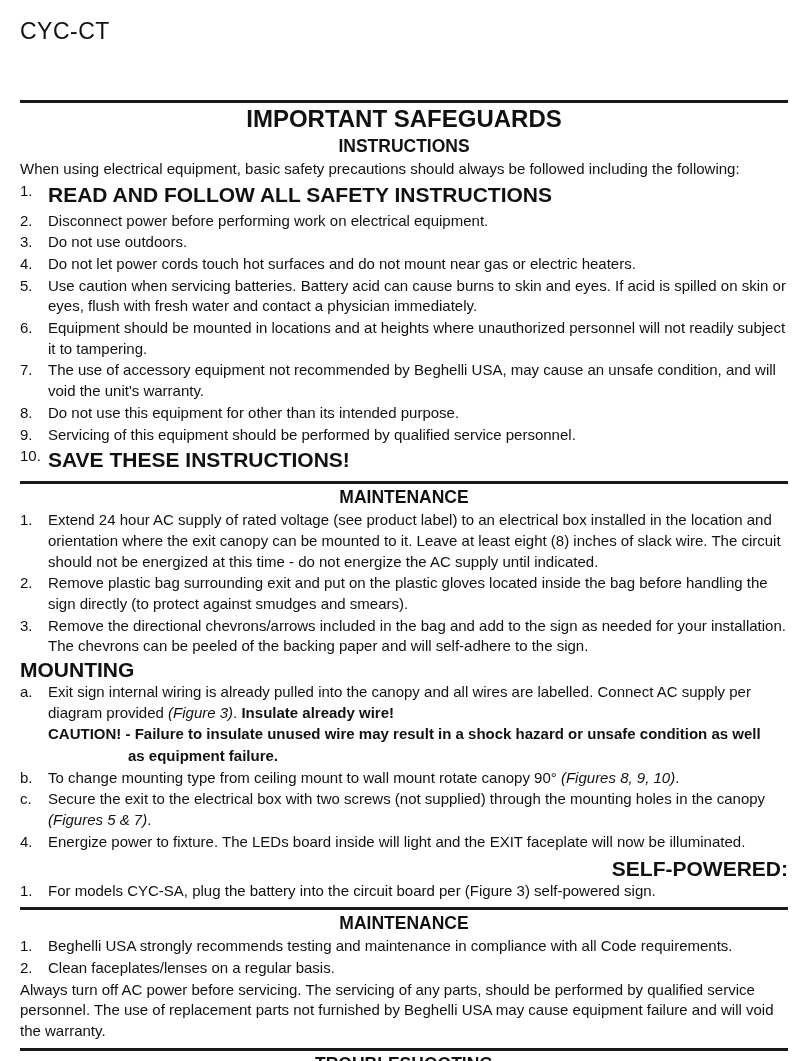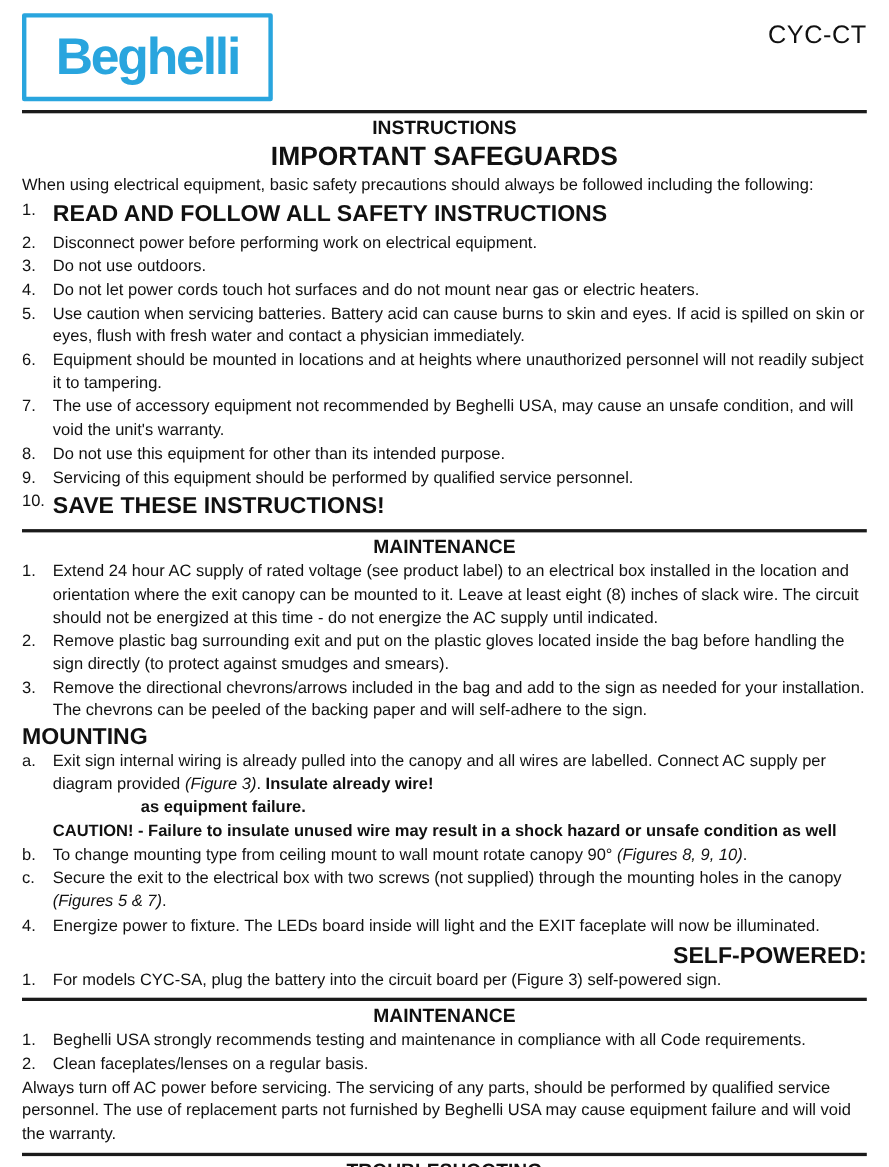--- a/index.html
+++ b/index.html
@@ -26,30 +26,27 @@
   .txt.big { font-size:21px; }
   .seg-b { font-weight:bold; }
   .seg-i { font-style:italic; }
 </style>
 </head>
 <body>
 
 <div class="page">
 
   <div class="hdr">
-    <div class="logo-box" style="border-color: rgb(41, 165, 222);">
-      <span class="logo-text" style="color: rgb(41, 165, 222);">Beghelli</span>
-    </div>
     <div class="model">CYC-CT</div>
   </div>
   <div class="hdr-rule"></div>
 
   <div>
+      <div class="title lg">IMPORTANT SAFEGUARDS</div>
       <div class="title md">INSTRUCTIONS</div>
-      <div class="title lg">IMPORTANT SAFEGUARDS</div>
       <div class="row">
         <div class="txt"><span>When using electrical equipment, basic safety precautions should always be followed including the following:</span></div>
       </div>
       <div class="row">
         <span class="num">1.</span>
         <div class="txt big"><span class="seg-b">READ AND FOLLOW ALL SAFETY INSTRUCTIONS</span></div>
       </div>
       <div class="row">
         <span class="num">2.</span>
         <div class="txt"><span>Disconnect power before performing work on electrical equipment.</span></div>
@@ -98,27 +95,27 @@
       </div>
       <div class="row">
         <span class="num">3.</span>
         <div class="txt"><span>Remove the directional chevrons/arrows included in the bag and add to the sign as needed for your installation. The chevrons can be peeled of the backing paper and will self-adhere to the sign.</span></div>
       </div>
       <div class="title sm">MOUNTING</div>
       <div class="row">
         <span class="num">a.</span>
         <div class="txt"><span>Exit sign internal wiring is already pulled into the canopy and all wires are labelled. Connect AC supply per diagram provided </span><span class="seg-i">(Figure 3)</span><span>. </span><span class="seg-b">Insulate already wire!</span></div>
       </div>
+      <div class="row">
+        <span class="num"></span>
+        <div class="txt"><span class="seg-b">CAUTION! - Failure to insulate unused wire may result in a shock hazard or unsafe condition as well</span></div>
+      </div>
       <div class="row" style="margin-left: 80px;">
         <span class="num"></span>
         <div class="txt"><span class="seg-b">as equipment failure.</span></div>
-      </div>
-      <div class="row">
-        <span class="num"></span>
-        <div class="txt"><span class="seg-b">CAUTION! - Failure to insulate unused wire may result in a shock hazard or unsafe condition as well</span></div>
       </div>
       <div class="row">
         <span class="num">b.</span>
         <div class="txt"><span>To change mounting type from ceiling mount to wall mount rotate canopy 90° </span><span class="seg-i">(Figures 8, 9, 10)</span><span>.</span></div>
       </div>
       <div class="row">
         <span class="num">c.</span>
         <div class="txt"><span>Secure the exit to the electrical box with two screws (not supplied) through the mounting holes in the canopy </span><span class="seg-i">(Figures 5 &amp; 7)</span><span>.</span></div>
       </div>
       <div class="row">

